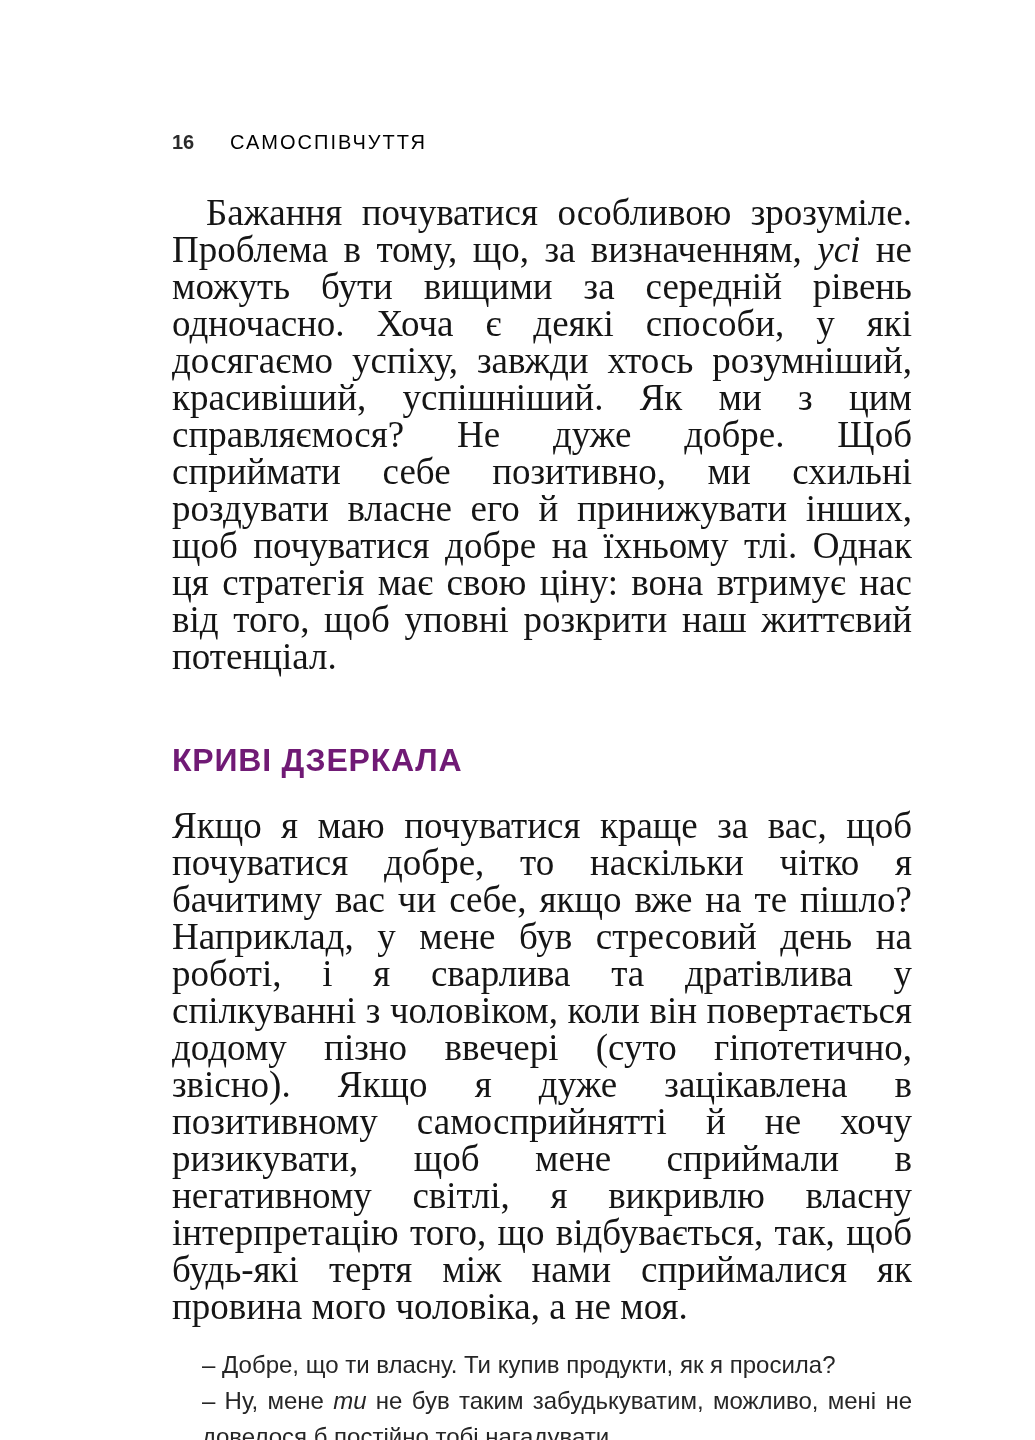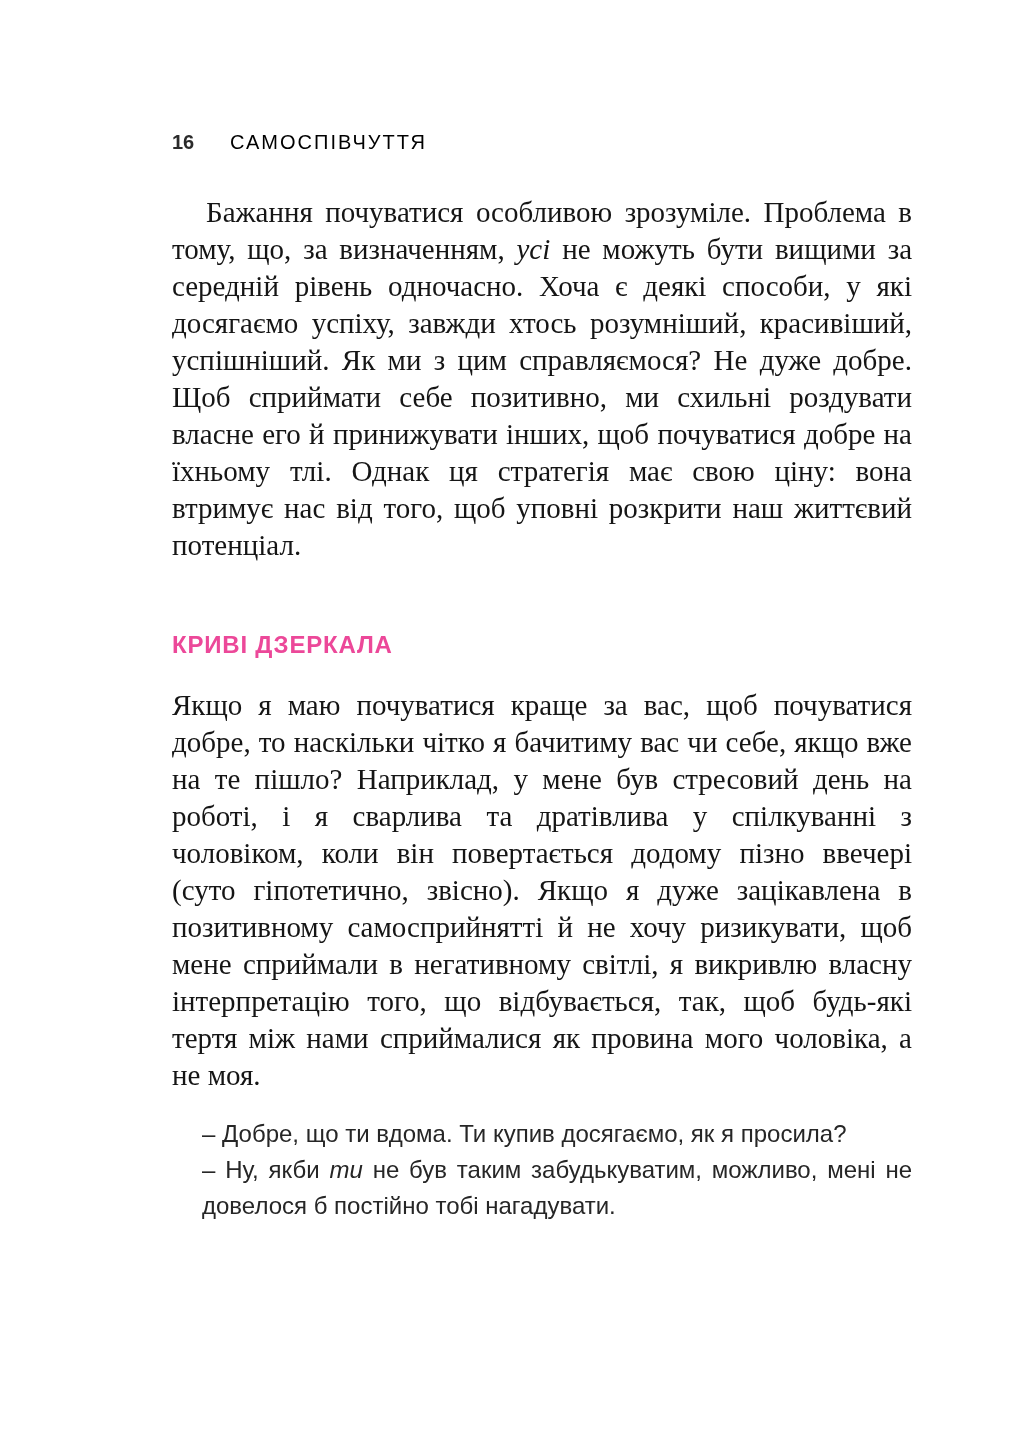--- a/index.html
+++ b/index.html
@@ -33,35 +33,35 @@
     min-width: 58px;
   }
   .running-title {
     font-size: 20px;
     font-weight: 400;
     letter-spacing: 2px;
     color: #000000;
   }
   
   .body-para {
-    font-size: 29px;
+    font-size: 37px;
     line-height: 37px;
     color: #151515;
     text-align: justify;
     margin: 0;
   }
   .body-para.indent { text-indent: 34px; }
   .body-para em, .dialogue-line em { font-style: italic; }
   
   .section-heading {
     font-family: "Liberation Sans", "DejaVu Sans", sans-serif;
-    font-size: 24px;
+    font-size: 32px;
     font-weight: 700;
     letter-spacing: 0.8px;
-    color: #ec4899;
+    color: #701a75;
     margin-top: 67px;
     margin-bottom: 28px;
   }
   
   .dialogue-block {
     margin-top: 22px;
     padding-left: 30px;
   }
   .dialogue-line {
     font-family: "Liberation Sans", "DejaVu Sans", sans-serif;
@@ -87,18 +87,18 @@
         <p class="body-para indent"><span>Бажання почуватися особливою зрозуміле. Проблема в тому, що, за визначенням, </span><em>усі</em><span> не можуть бути вищими за середній рівень одночасно. Хоча є деякі способи, у які досягаємо успіху, завжди хтось розумніший, красивіший, успішніший. Як ми з цим справляємося? Не дуже добре. Щоб сприймати себе позитивно, ми схильні роздувати власне его й принижувати інших, щоб почуватися добре на їхньому тлі. Однак ця стратегія має свою ціну: вона втримує нас від того, щоб уповні розкрити наш життєвий потенціал.</span></p>
       </div>
 
     <h2 class="section-heading">КРИВІ ДЗЕРКАЛА</h2>
 
     <div id="section-paragraphs">
         <p class="body-para"><span>Якщо я маю почуватися краще за вас, щоб почуватися добре, то наскільки чітко я бачитиму вас чи себе, якщо вже на те пішло? Наприклад, у мене був стресовий день на роботі, і я сварлива та дратівлива у спілкуванні з чоловіком, коли він повертається додому пізно ввечері (суто гіпотетично, звісно). Якщо я дуже зацікавлена в позитивному самосприйнятті й не хочу ризикувати, щоб мене сприймали в негативному світлі, я викривлю власну інтерпретацію того, що відбувається, так, щоб будь-які тертя між нами сприймалися як провина мого чоловіка, а не моя.</span></p>
       </div>
 
     <div class="dialogue-block" id="dialogue-block">
-        <p class="dialogue-line"><span>– Добре, що ти вдома. Ти купив досягаємо, як я просила?</span></p>
-        <p class="dialogue-line"><span>– Ну, якби </span><em>ти</em><span> не був таким забудькуватим, можливо, мені не довелося б постійно тобі нагадувати.</span></p>
+        <p class="dialogue-line"><span>– Добре, що ти власну. Ти купив продукти, як я просила?</span></p>
+        <p class="dialogue-line"><span>– Ну, мене </span><em>ти</em><span> не був таким забудькуватим, можливо, мені не довелося б постійно тобі нагадувати.</span></p>
       </div>
 
   </div>
 </div>
 
 </body></html>

